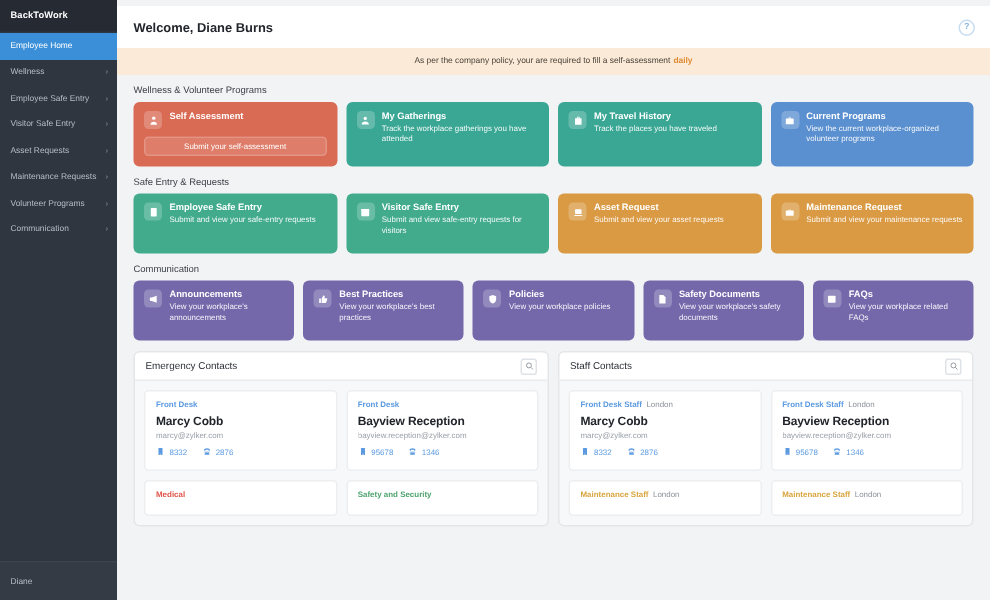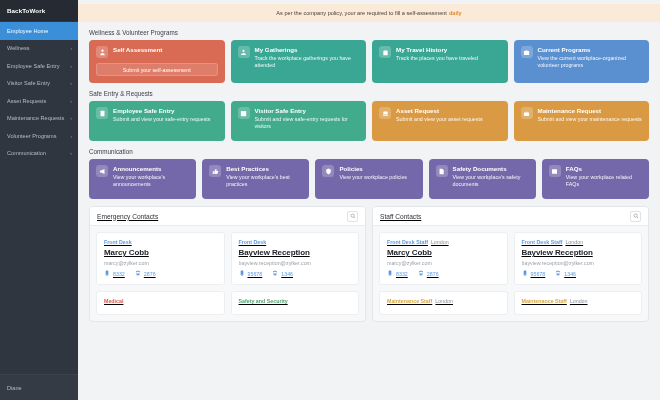--- a/index.html
+++ b/index.html
@@ -106,21 +106,21 @@
     margin-top: 5px;
     background: rgba(255,255,255,0.13);
     border: 1px solid rgba(255,255,255,0.18);
     border-radius: 3px;
     height: 13px;
     display: flex; align-items: center; justify-content: center;
     font-size: 5.3px; color: #ffffff;
   }
 
   
-  .panels { display: flex; gap: 6px; text-decoration: underline; }
+  .panels { display: flex; gap: 6px; }
   .panel {
     flex: 1; background: #f7f8f9;
     border: 1px solid #e4e6e9; border-radius: 4px;
     overflow: hidden;
   }
   .panel-head {
     height: 19px; background: #ffffff;
     border-bottom: 1px solid #e9ebee;
     display: flex; align-items: center; justify-content: space-between;
     padding: 0 7px;
@@ -192,20 +192,26 @@
         </div>
       </div>
     <div class="sidebar-footer">
       <span>Diane</span>
     </div>
   </div>
 
   <div class="main">
     <div class="topbar"></div>
 
+    <div class="header">
+      <div class="header-title">Welcome, Diane Burns</div>
+      <div class="help-icon">
+        <span>?</span>
+      </div>
+    </div>
 
     <div class="banner">
       <span>As per the company policy, your are required to fill a self-assessment</span>
       <span class="hl">daily</span>
     </div>
 
     <div class="content" id="content">
         <div class="section-title">Wellness &amp; Volunteer Programs</div>
         <div class="card-row">
           <div class="card" style="background: rgb(217, 106, 84);">

